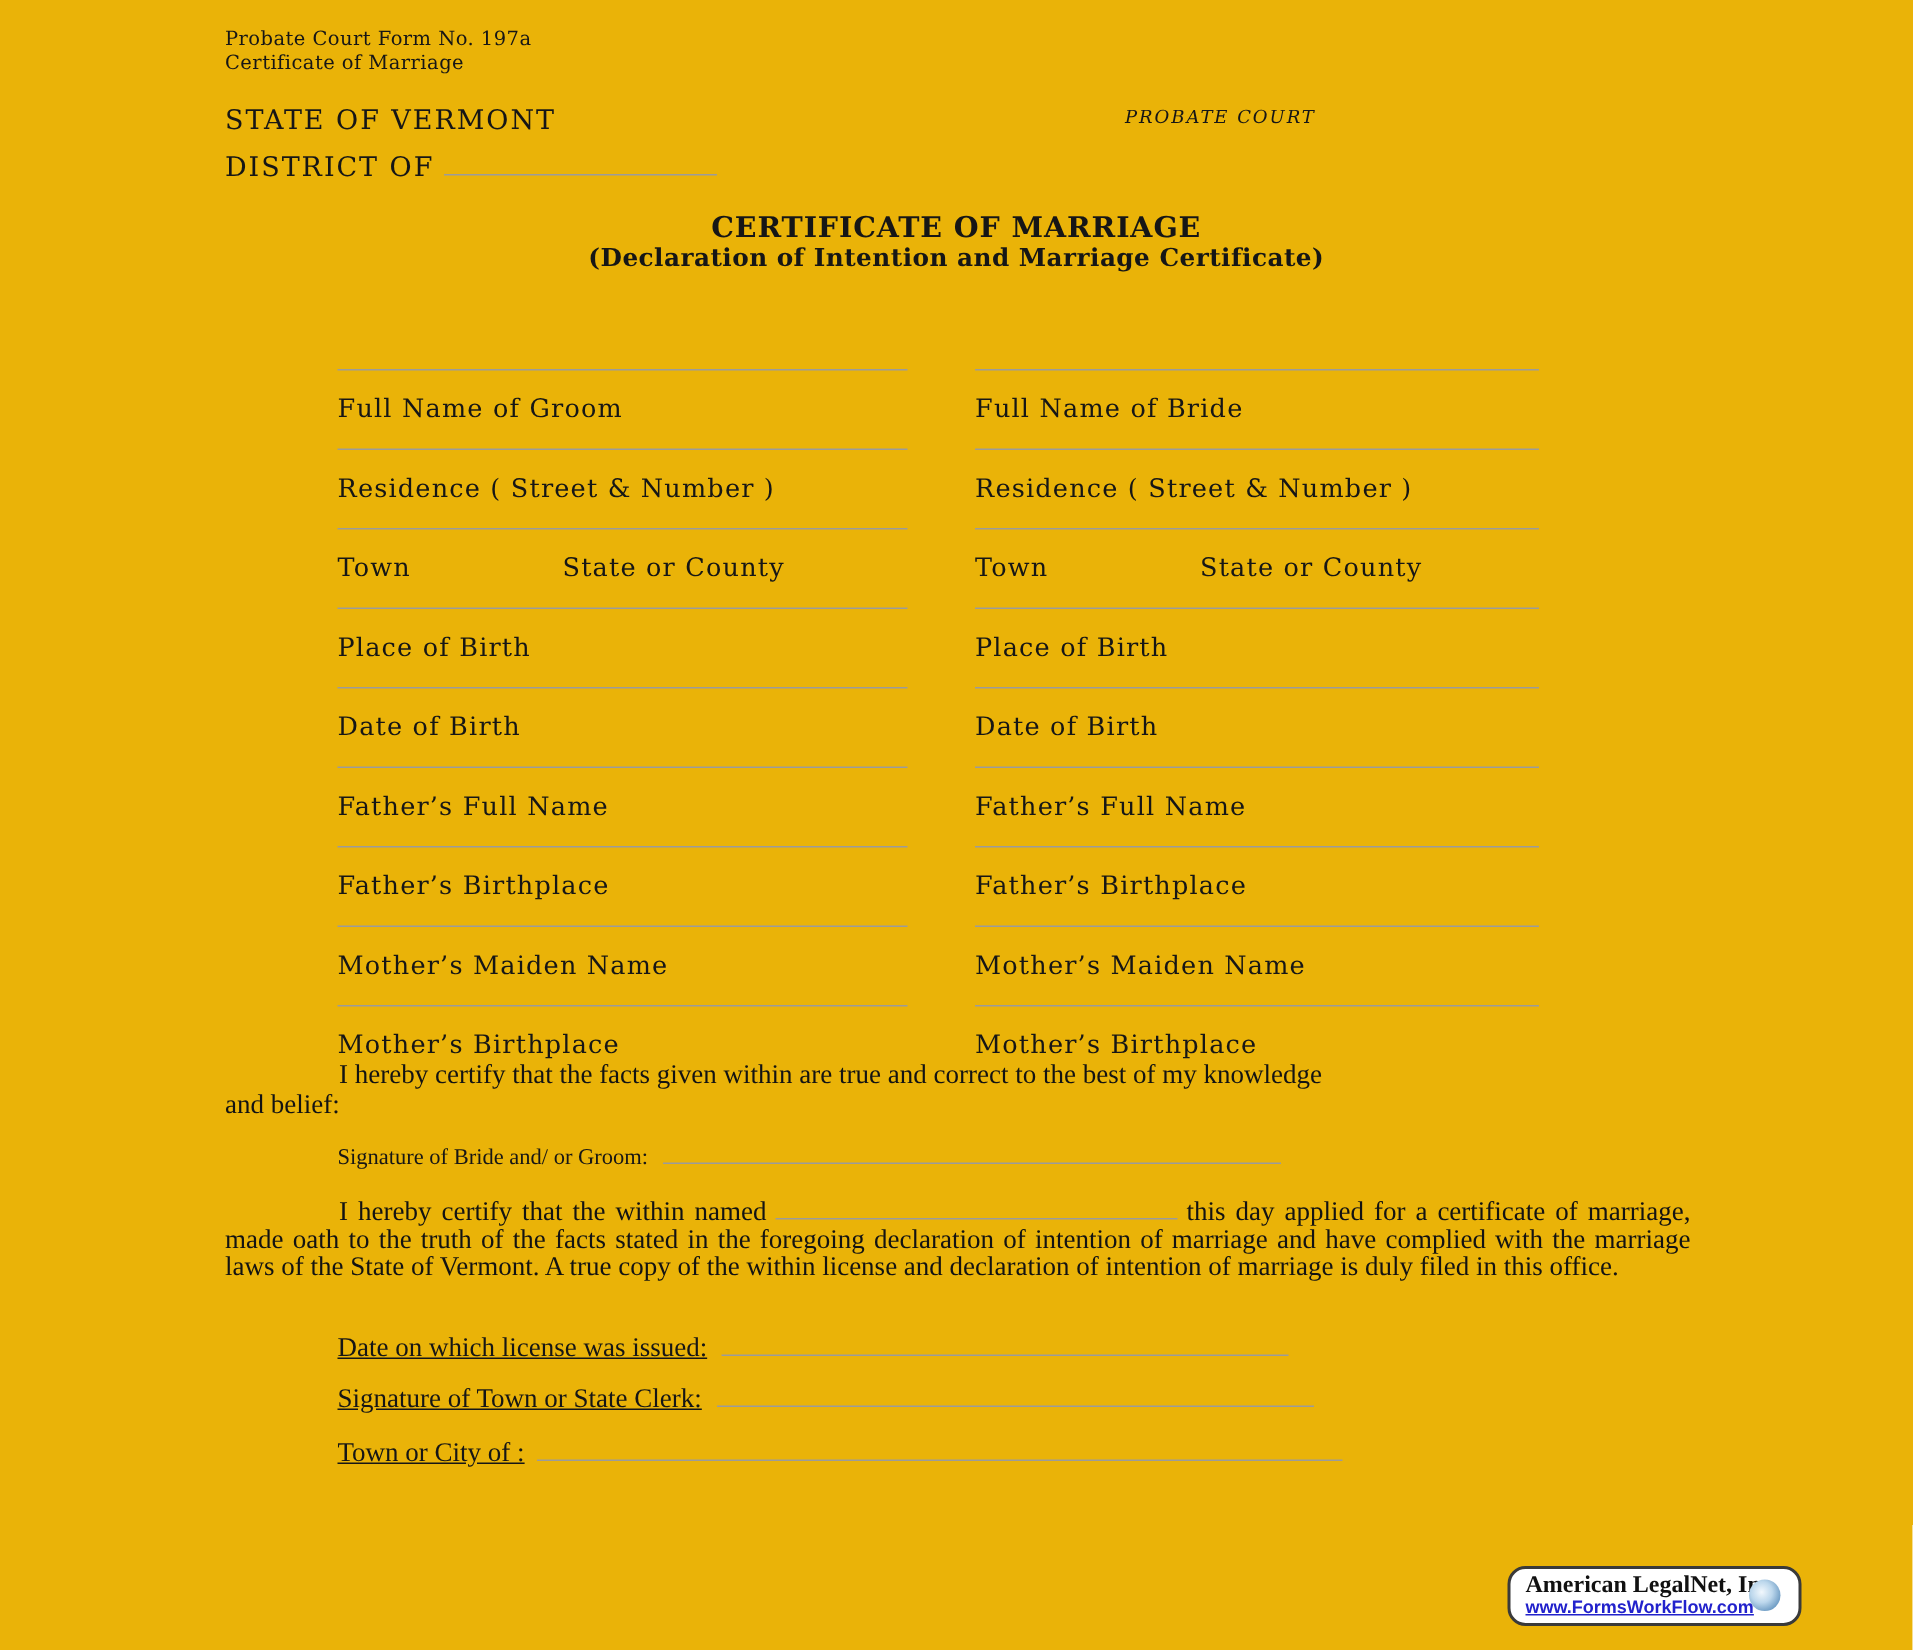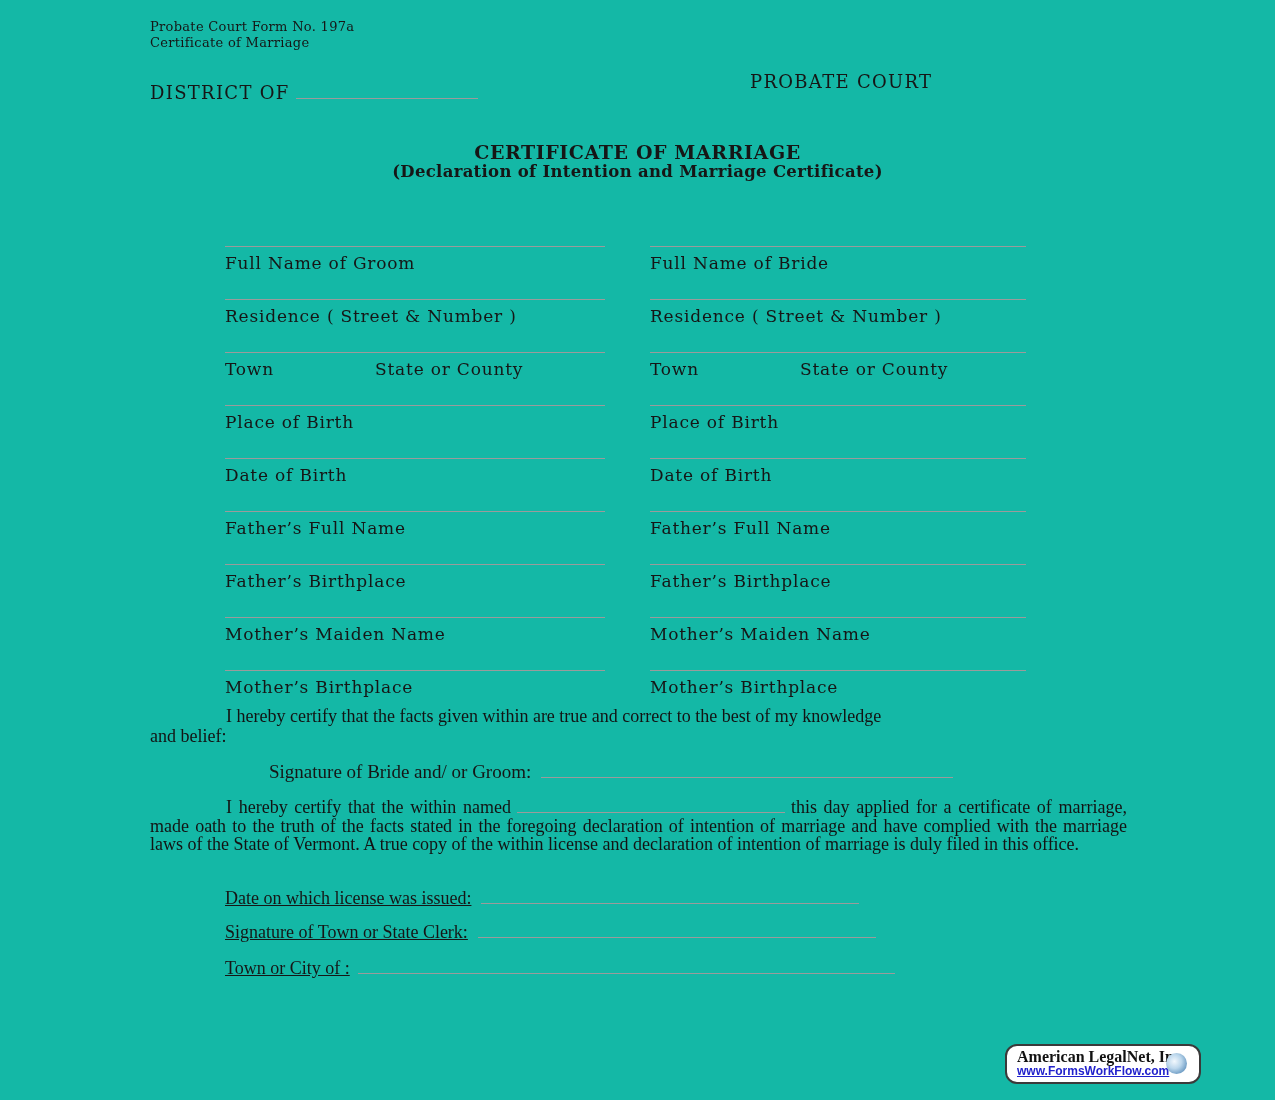--- a/index.html
+++ b/index.html
@@ -1,67 +1,67 @@
 <!DOCTYPE html>
 <html><head>
 <meta charset="utf-8">
 <style>
   html,body { margin:0; padding:0; background:#ffffff; }
   .page {
     position:relative; width:1275px; height:1100px;
-    background:#14b8a6; overflow:hidden;
+    background:#eab308; overflow:hidden;
     font-family:"DejaVu Serif", serif; color:#161616;
   }
   
   .form-no {
     position:absolute; left:150px; top:19px;
     font-size:13px; line-height:16px; letter-spacing:.3px;
   }
   .state-block {
     position:absolute; left:150px; top:71px;
     font-size:18px; line-height:19px; letter-spacing:1.3px;
   }
   .district-row { margin-top:12px; white-space:nowrap; }
   .district-blank {
     display:inline-block; width:182px; height:13px;
     border-bottom:1.5px solid #9b9b9b; margin-left:6px; vertical-align:baseline;
   }
   .court-label {
     position:absolute; left:750px; top:71px;
-    font-size:18px; letter-spacing:1.3px;
+    font-size:12px; letter-spacing:1.3px;font-style:italic;
   }
   .title-block {
     position:absolute; left:0; top:143px; width:1275px; text-align:center;
     font-weight:bold;
   }
   .title-main  { font-size:19px; letter-spacing:.6px; line-height:19px; }
   .title-sub   { font-size:16.5px; letter-spacing:.3px; line-height:18px; margin-top:1px; }
 
   
   .frow  { position:absolute; left:0; width:1275px; height:52px; }
   .fcol  { position:absolute; top:0; }
   .fcol-left  { left:225px; width:380px; }
   .fcol-right { left:650px; width:376px; }
   .fill-line  { height:0; border-top:1.5px solid #9b9b9b; }
   .flabel {
-    position:relative; margin-top:6px; font-size:17px; letter-spacing:.8px;
+    position:relative; margin-top:16px; font-size:17px; letter-spacing:.8px;
     white-space:nowrap;
   }
   .flabel2 { position:absolute; left:150px; top:0; }
 
   
   .para {
     position:absolute; left:150px; width:977px;
     font-family:"Liberation Serif", serif; font-size:18px; color:#131313;
   }
   .para1 { top:706px; line-height:20px; }
   .para1 .indent { padding-left:76px; }
   .sig-row {
     position:absolute; left:225px; top:761px;
-    font-family:"Liberation Serif", serif; font-size:19px; white-space:nowrap;margin-left:44px;
+    font-family:"Liberation Serif", serif; font-size:15px; white-space:nowrap;
   }
   .blank {
     display:inline-block; height:14px;
     border-bottom:1.5px solid #9b9b9b; vertical-align:baseline;
   }
   .sig-blank   { width:412px; margin-left:10px; }
   .para2 { top:798px; line-height:18.6px; text-align:justify; text-indent:76px; }
   .named-blank { width:268px; margin:0 6px; text-indent:0; }
 
   .bottom-row {
@@ -102,20 +102,21 @@
 <body>
 
 <div class="page">
 
   <div class="form-no">
     <div>Probate Court Form No. 197a</div>
     <div>Certificate of Marriage</div>
   </div>
 
   <div class="state-block">
+    <div>STATE OF VERMONT</div>
     <div class="district-row">
       <span>DISTRICT OF</span><span class="district-blank"></span>
     </div>
   </div>
   <div class="court-label">PROBATE COURT</div>
 
   <div class="title-block">
     <div class="title-main">CERTIFICATE OF MARRIAGE</div>
     <div class="title-sub">(Declaration of Intention and Marriage Certificate)</div>
   </div>

